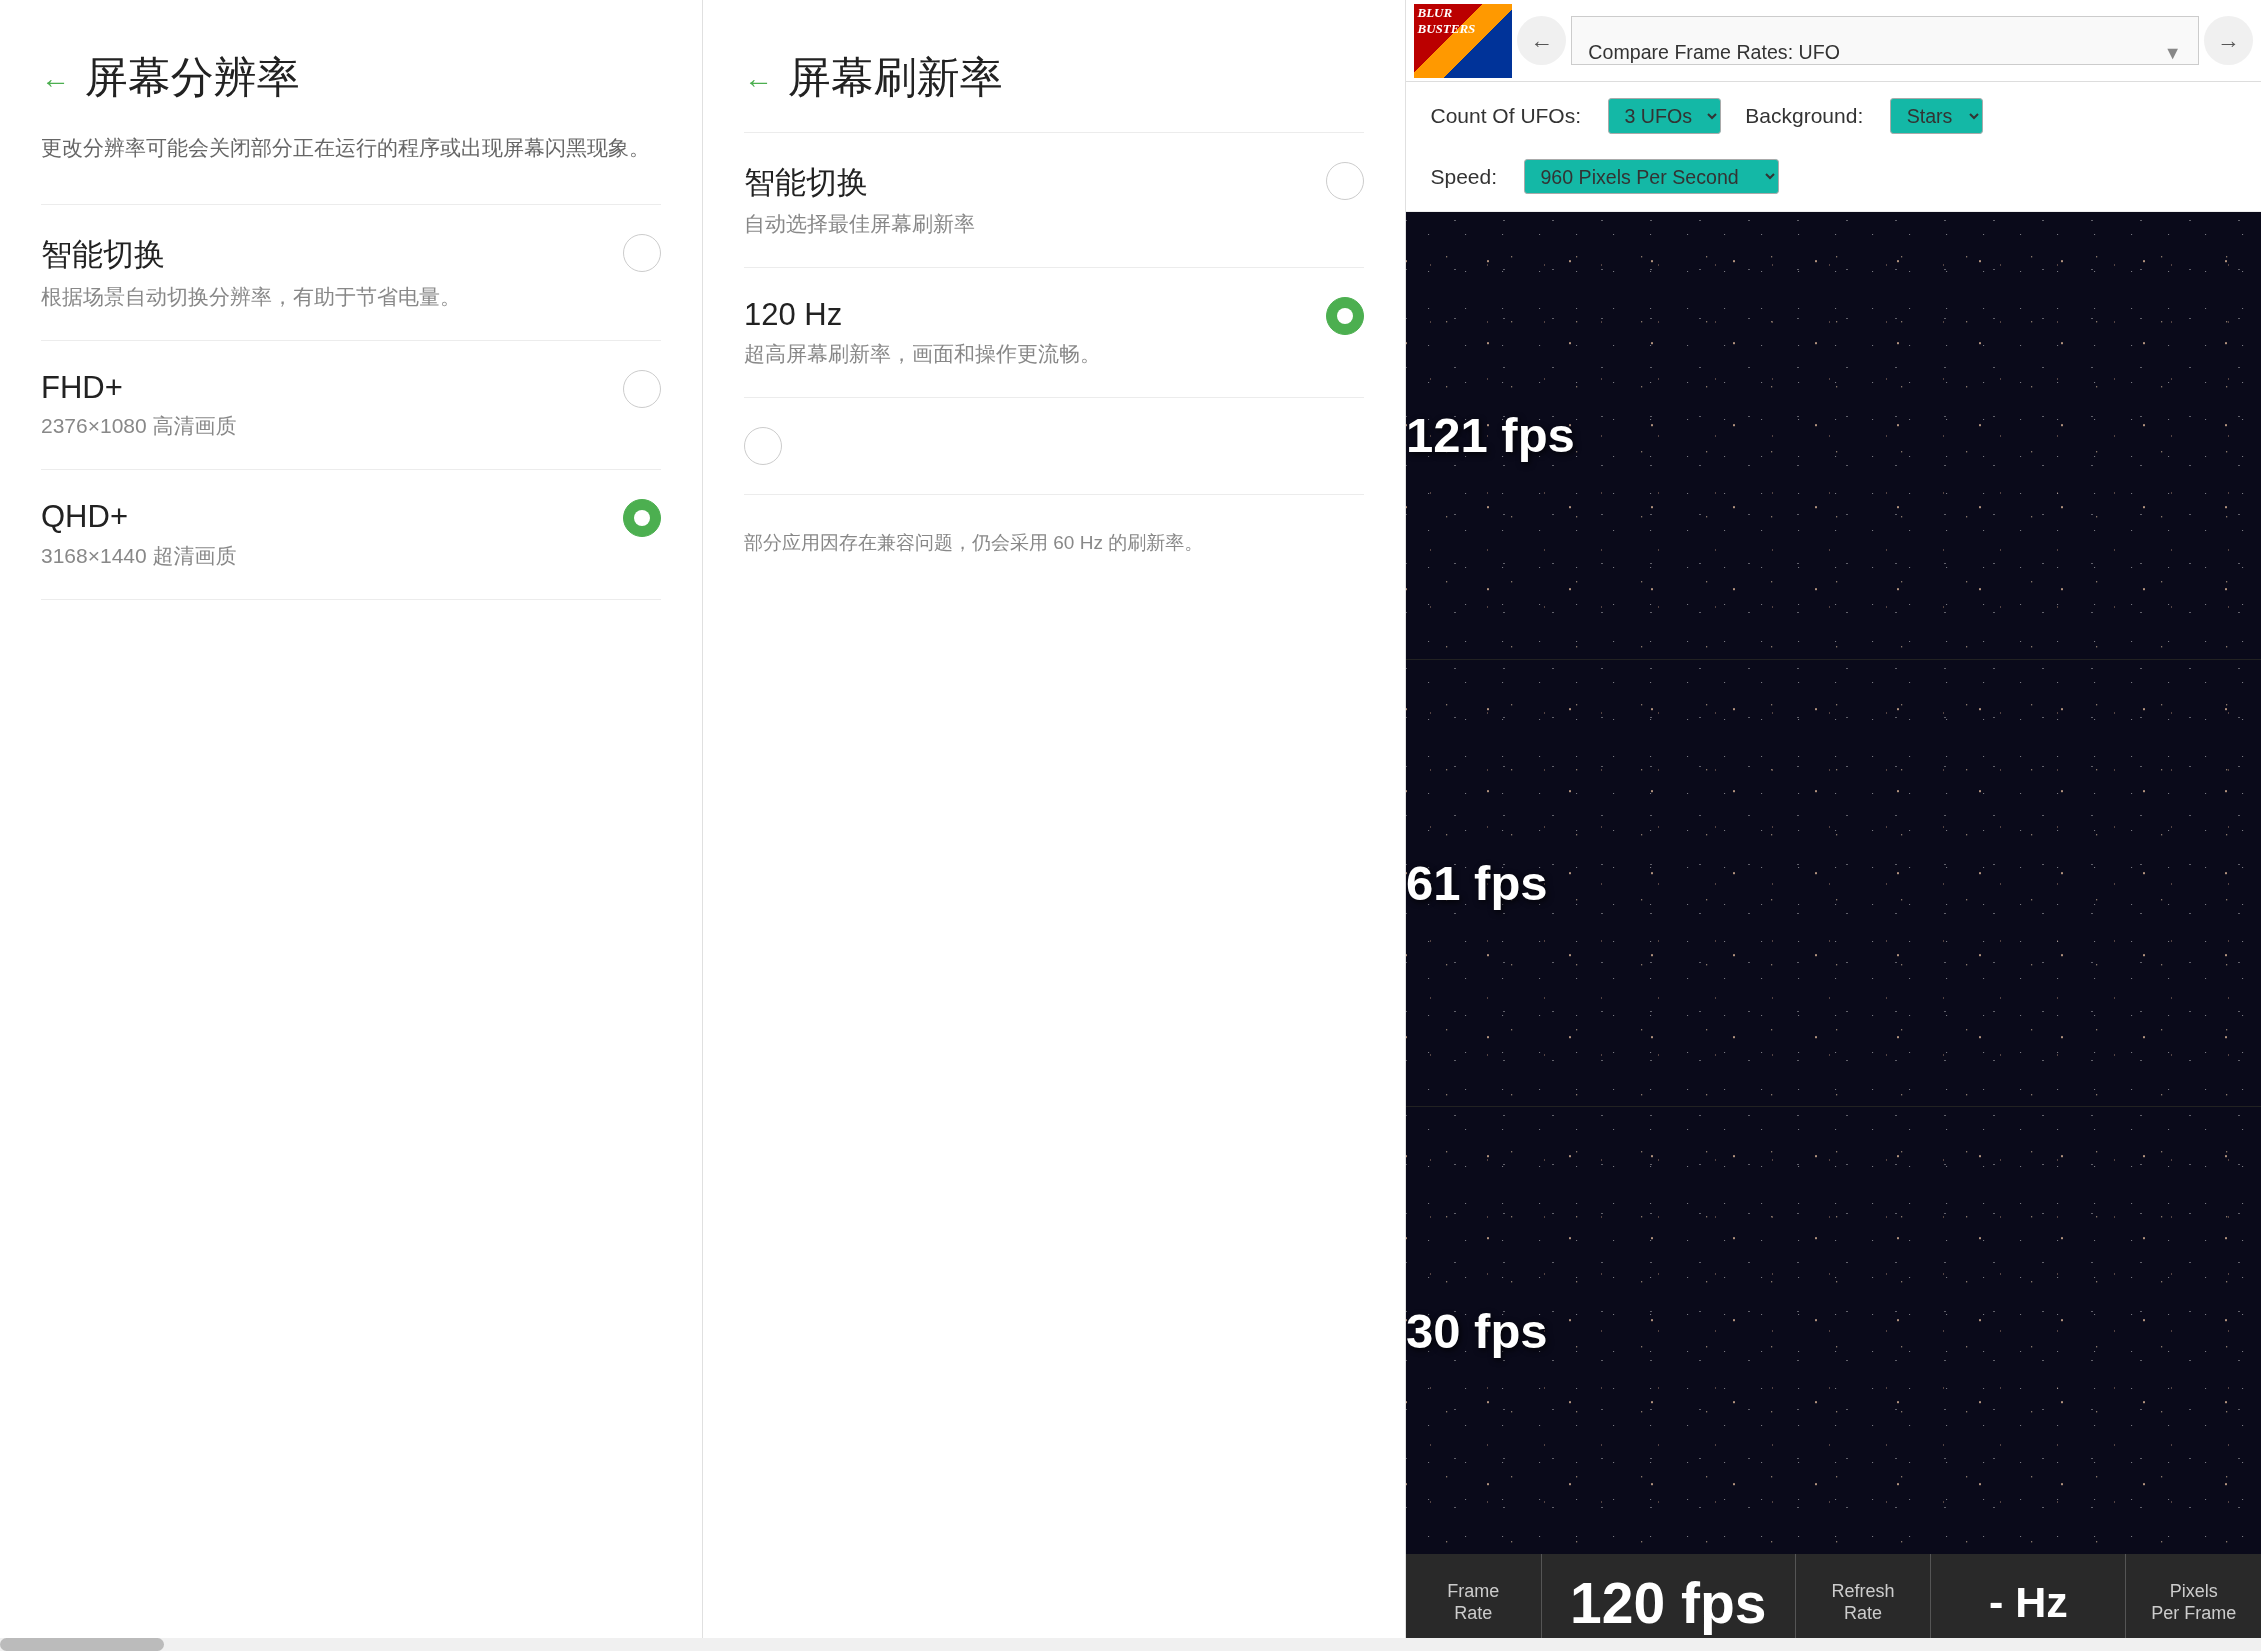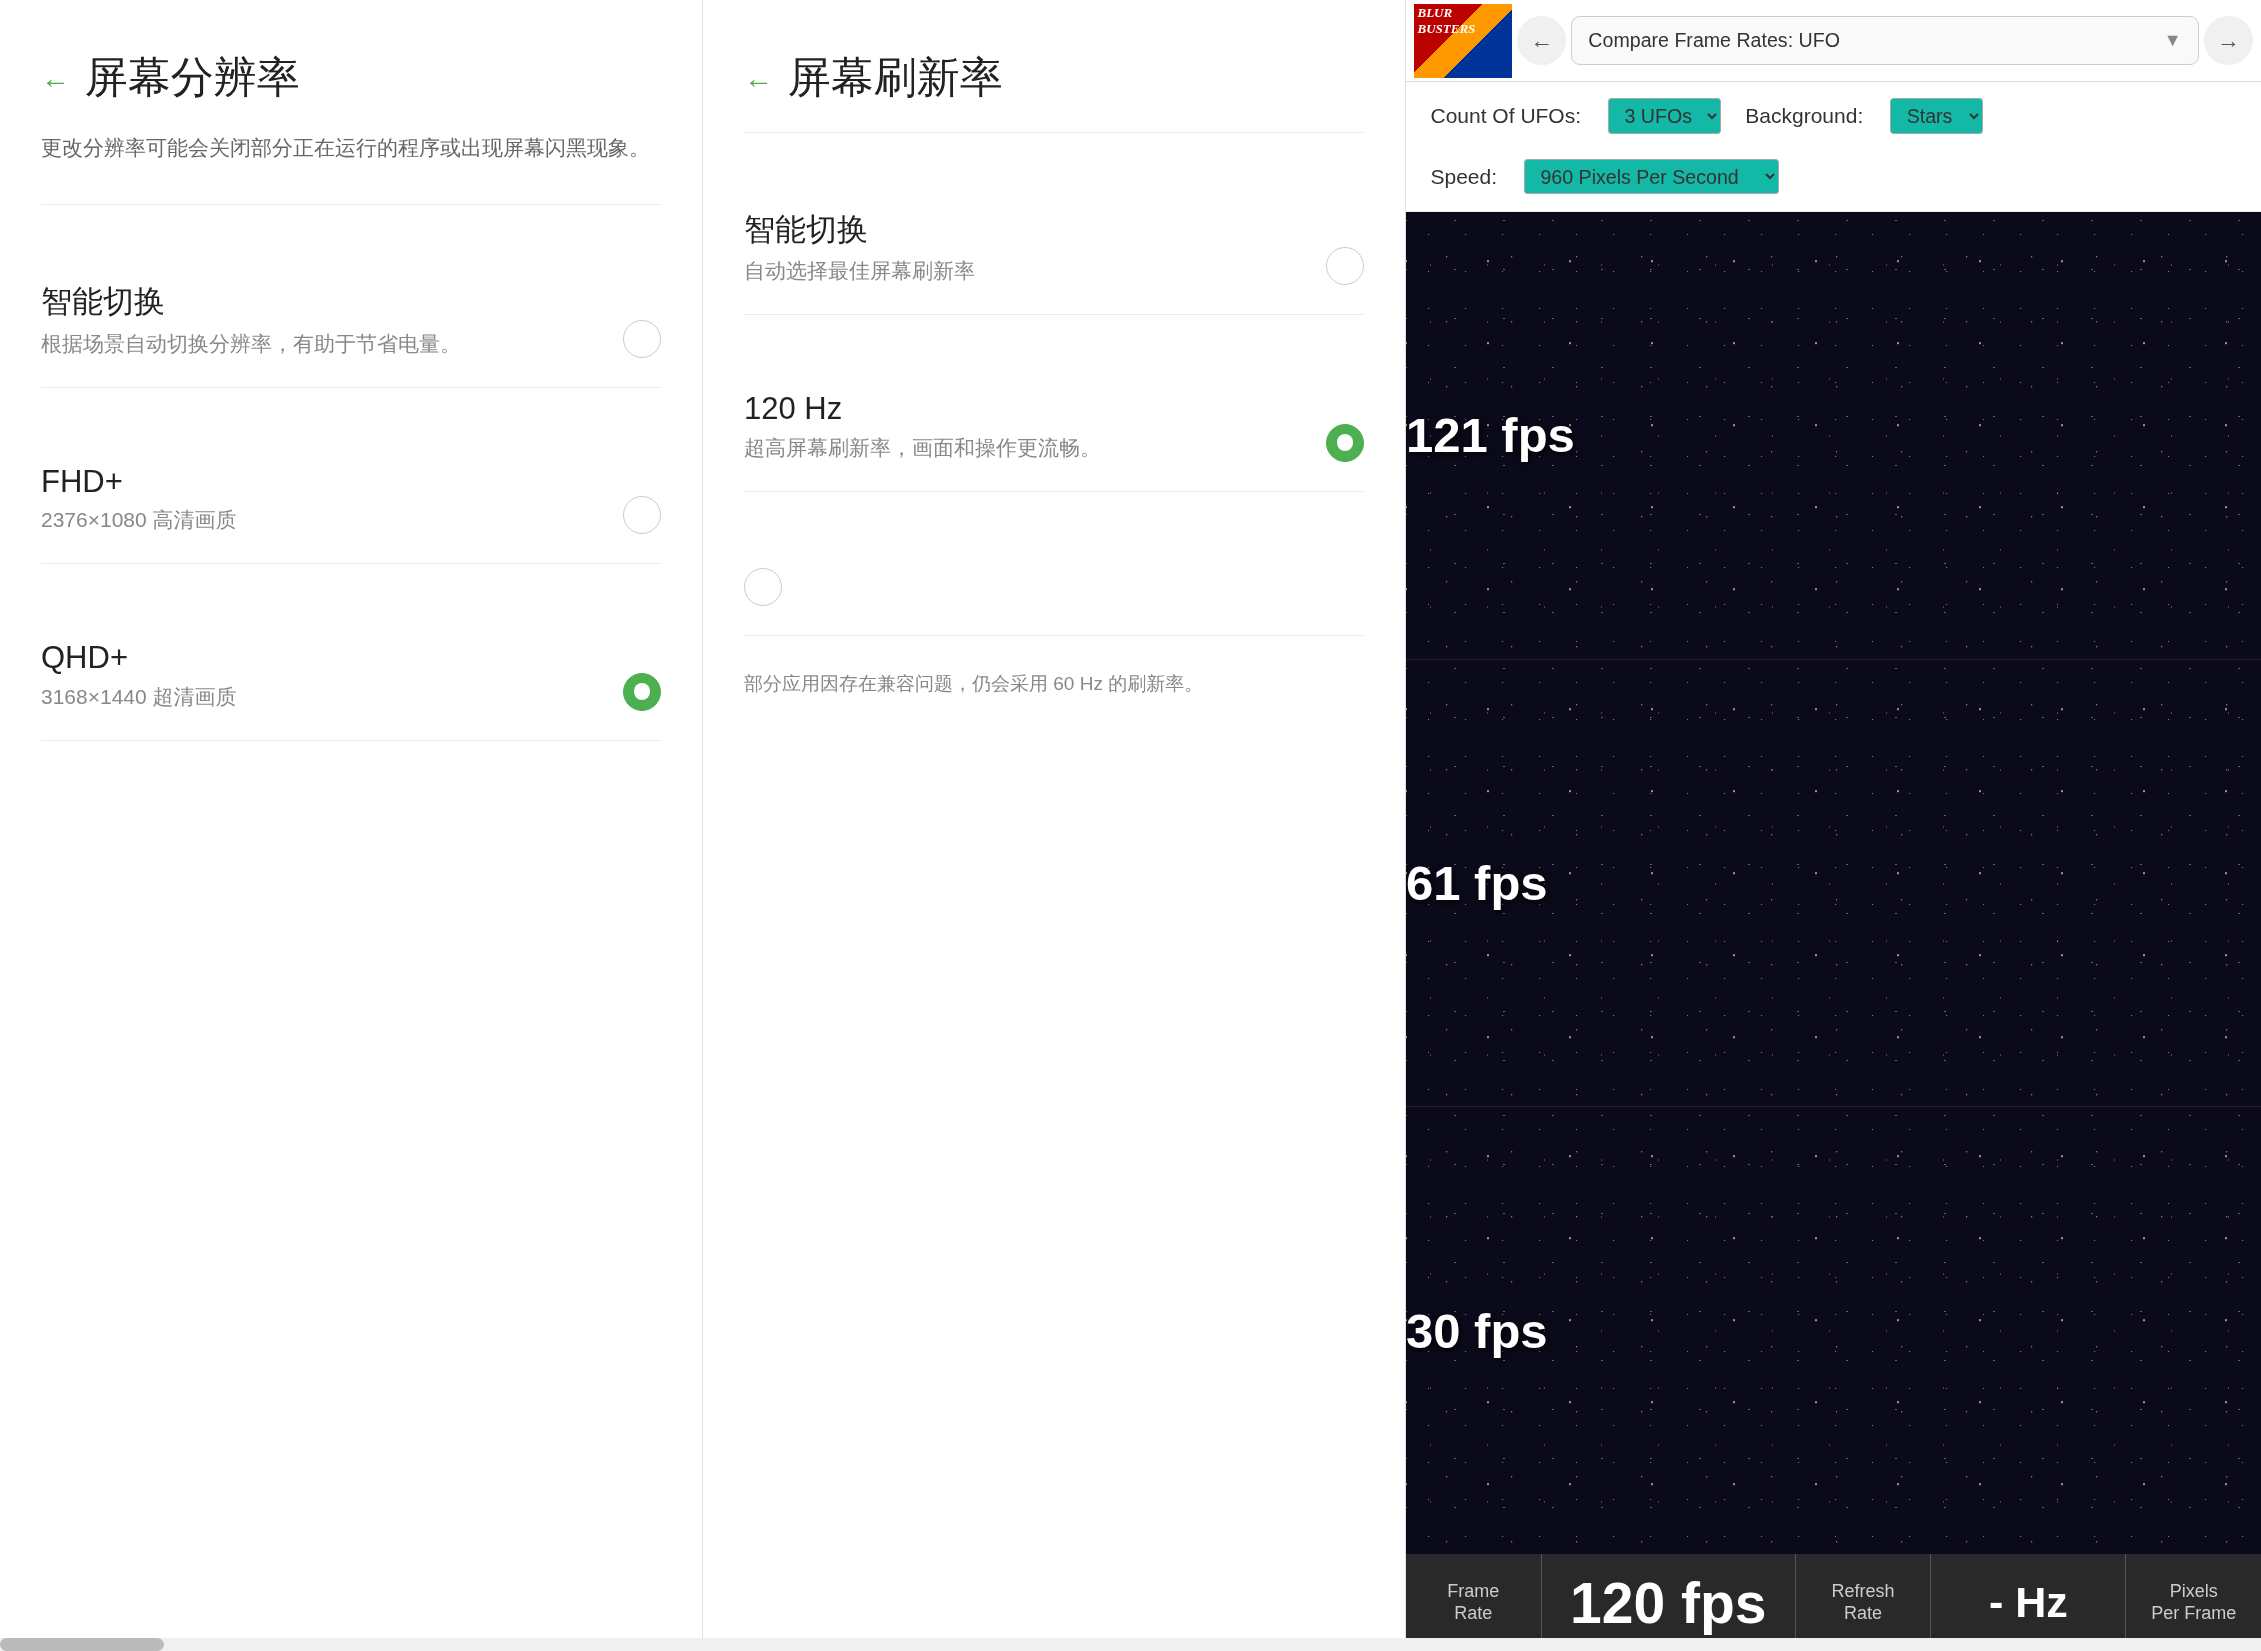--- a/index.html
+++ b/index.html
@@ -46,25 +46,24 @@
       margin-bottom: 41px;
       line-height: 1.5;
     }
 
     .option-group {
       border-top: 0.8px solid #ececec;
     }
 
     .option-item {
       display: flex;
-      align-items: flex-end;
+      align-items: flex-start;
       justify-content: space-between;
       padding: 29px 0;
       border-bottom: 0.8px solid #ececec;
-      margin-top: 47px;
     }
 
     .option-text {}
 
     .option-name {
       font-size: 31px;
       font-weight: 500;
       color: #222;
       margin-bottom: 6.5px;
     }
@@ -153,23 +152,23 @@
       cursor: pointer;
       font-size: 23px;
       color: #555;
       flex-shrink: 0;
     }
 
     .browser-url-bar {
       flex: 1;
       height: 49px;
       border: 0.8px solid #ccc;
-      border-radius: 9px;
-      display: flex;
-      align-items: center;
+      border-radius: 0;
+      display: flex;
+      align-items: flex-end;
       padding: 0 16.4px;
       font-size: 19.6px;
       color: #333;
       background: #f9f9f9;
     }
 
     .browser-go-btn {
       width: 49px;
       height: 49px;
       border-radius: 50%;

